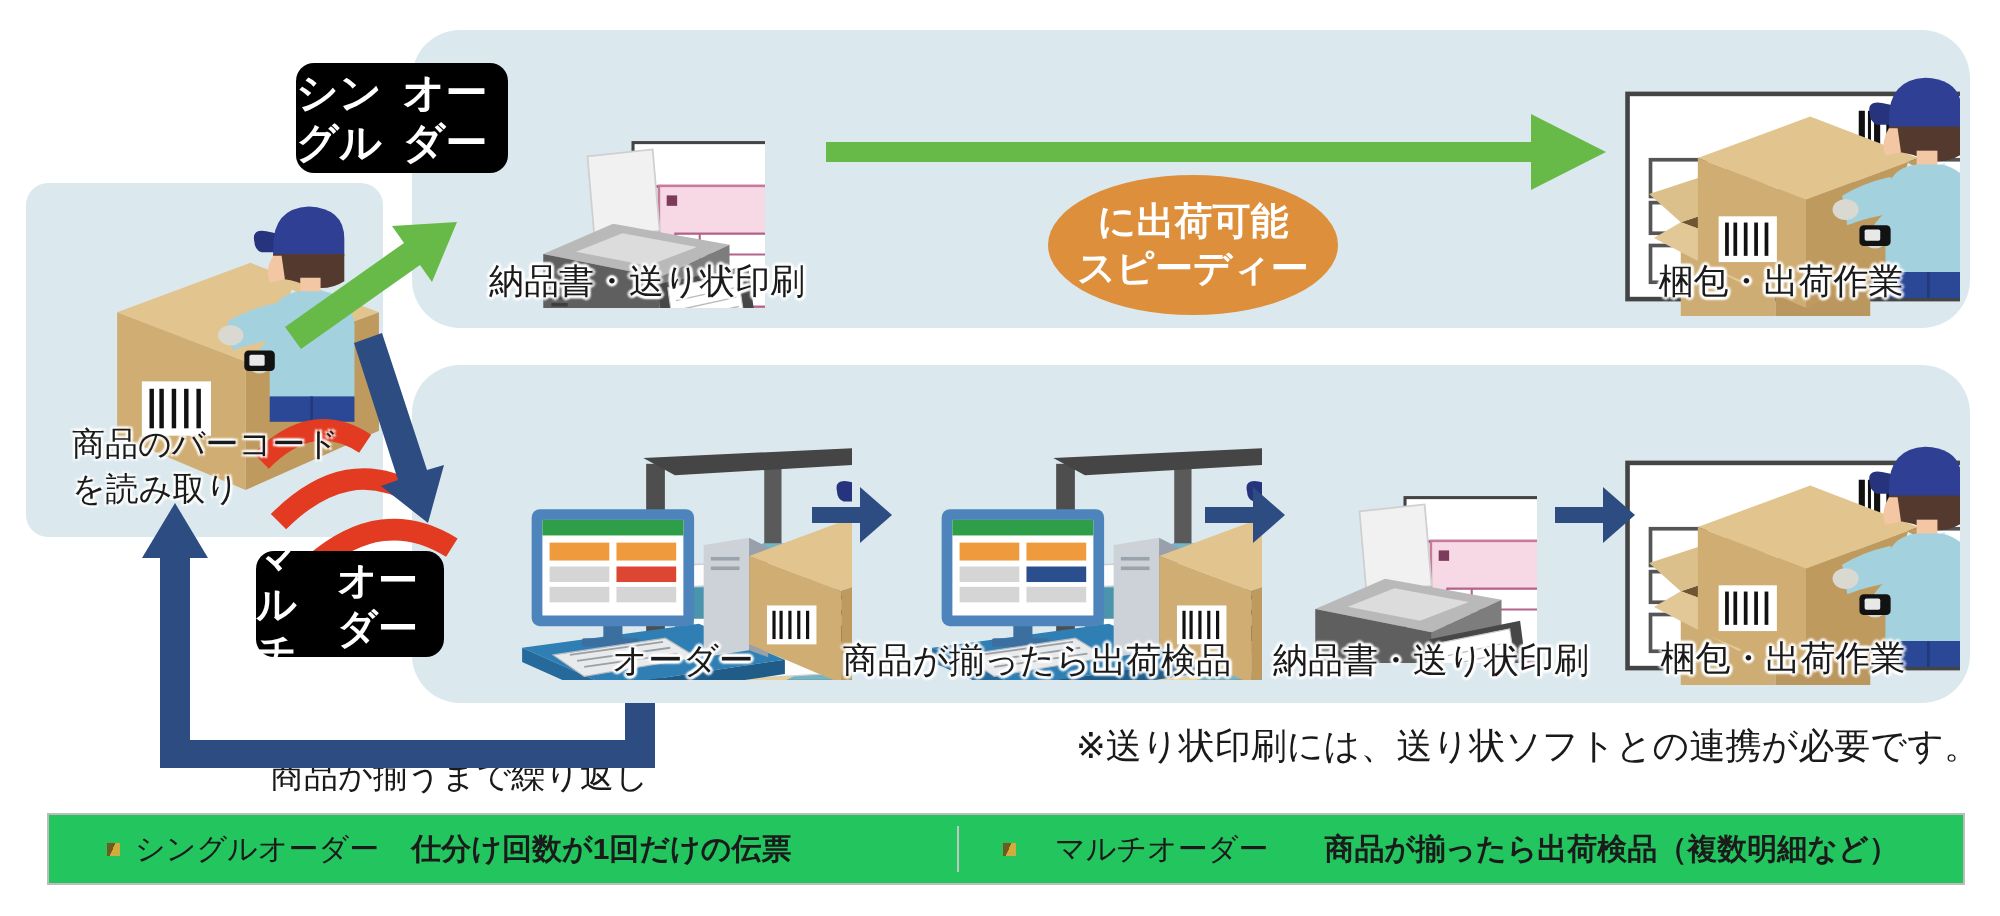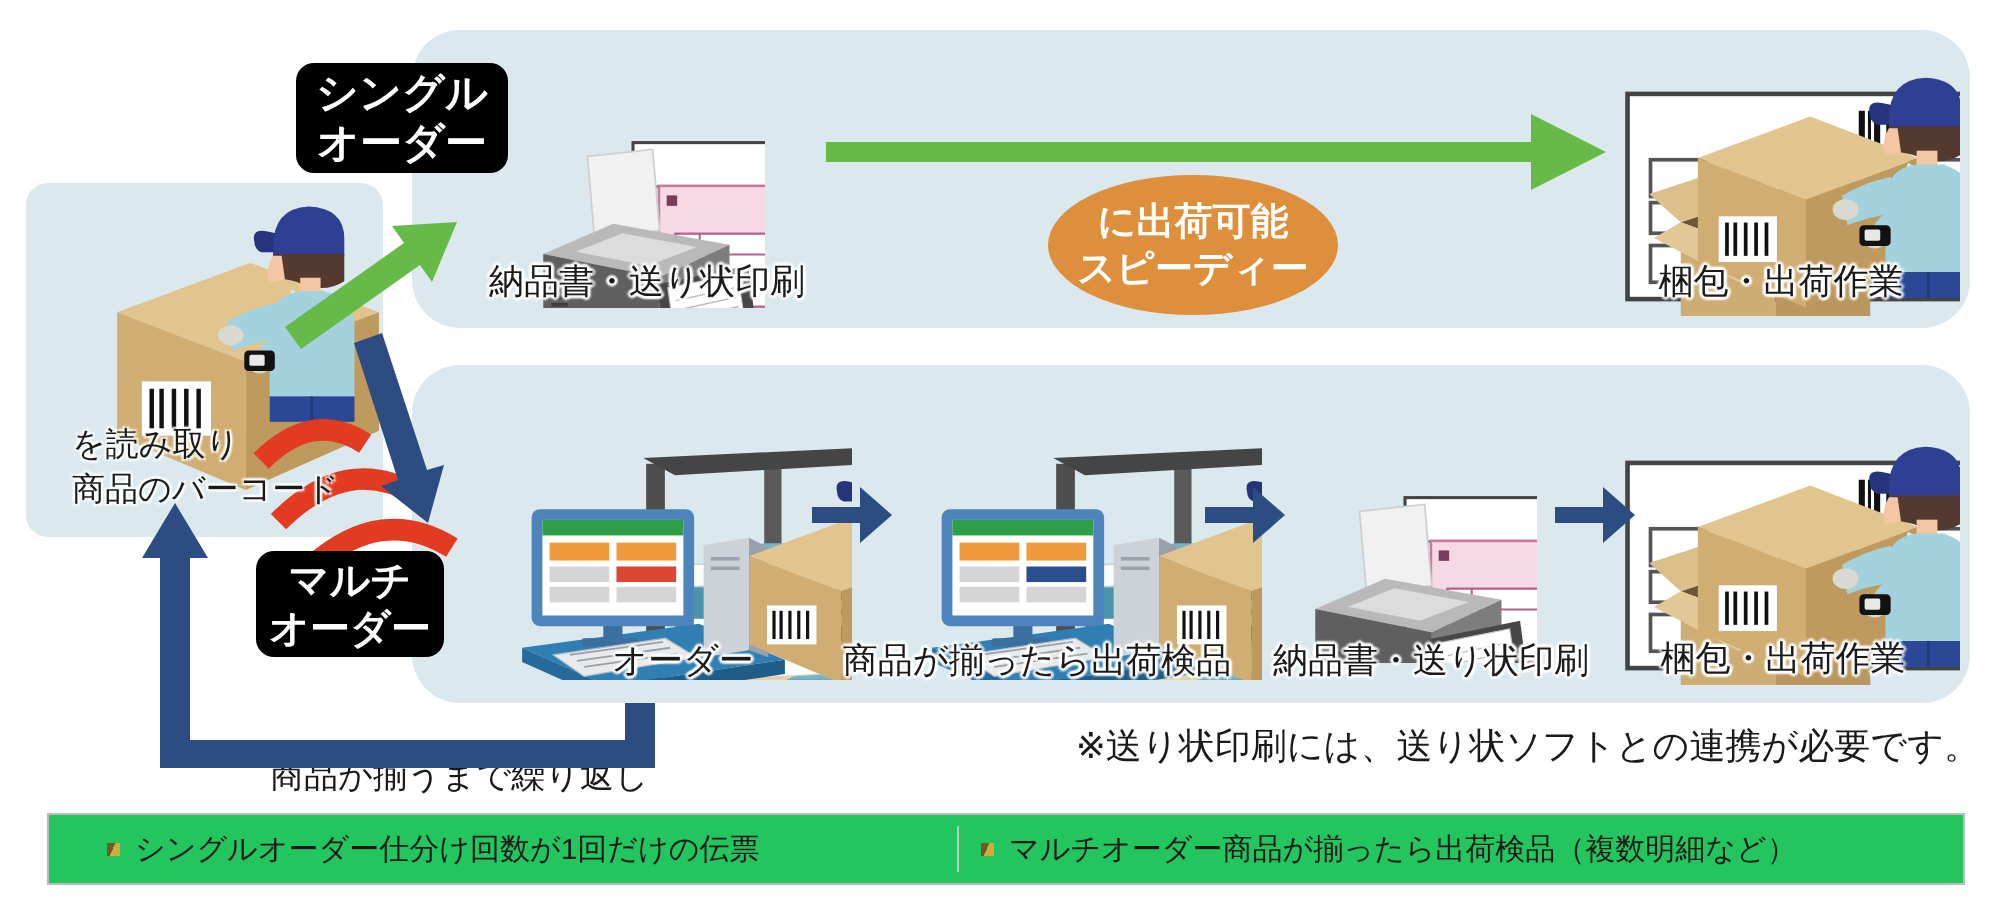--- a/index.html
+++ b/index.html
@@ -5,21 +5,21 @@
   html,body{margin:0;padding:0;background:#fff;}
   body{font-family:"Liberation Sans","DejaVu Sans",sans-serif;}
   #stage{position:relative;width:2000px;height:916px;background:#fff;overflow:hidden;}
 
   .band{position:absolute;background:var(--band_bg,#dbe9ee);border-radius:48px;}
   #band-single{left:412px;top:30px;width:1558px;height:298px;}
   #band-multi{left:412px;top:365px;width:1558px;height:338px;}
   #scan-box{position:absolute;left:26px;top:183px;width:357px;height:354px;background:var(--band_bg,#dbe9ee);border-radius:22px;}
 
   .badge{position:absolute;background:var(--badge_bg,#000);color:#fff;border-radius:18px;
-         display:flex;flex-direction:column;justify-content:center;align-items:center;
+         display:flex;flex-direction:row;justify-content:center;align-items:center;
          font-weight:bold;z-index:6;}
   #badge-single{left:296px;top:63px;width:212px;height:110px;font-size:42px;line-height:50px;}
   #badge-multi{left:256px;top:551px;width:188px;height:106px;font-size:40px;line-height:48px;}
 
   .step-label{position:absolute;transform:translateX(-50%);white-space:nowrap;
     font-size:35px;font-weight:400;color:#1a1a1a;z-index:5;
     text-shadow:-2px -2px 2px #fff,2px -2px 2px #fff,-2px 2px 2px #fff,2px 2px 2px #fff,0 -3px 2px #fff,0 3px 2px #fff,-3px 0 2px #fff,3px 0 2px #fff;}
 
   .scene{position:absolute;z-index:2;}
 
@@ -33,24 +33,24 @@
   #loop-label{position:absolute;left:270px;top:753px;width:340px;text-align:center;white-space:nowrap;
     font-size:34px;color:#1a1a1a;font-weight:500;}
   #note-text{position:absolute;left:1000px;top:722px;width:980px;text-align:right;white-space:nowrap;
     font-size:36px;color:#1a1a1a;}
 
   #legend{position:absolute;left:47px;top:813px;width:1918px;height:72px;background:#22c55e;
     border:2px solid #bcbcbc;box-sizing:border-box;display:flex;align-items:stretch;z-index:3;}
   .legend-item{display:flex;align-items:center;font-size:30px;color:#1b1b1b;}
   #legend-item-single{flex:0 0 908px;padding-left:58px;box-sizing:border-box;}
   #legend-divider{width:2px;height:46px;background:#c4c4c4;align-self:center;}
-  #legend-item-multi{flex:1;padding-left:22px;}
+  #legend-item-multi{flex:1;padding-left:44px;gap:24px;}
   .legend-bullet{width:13px;height:13px;margin-right:15px;flex:0 0 13px;
     background:linear-gradient(115deg,#6f5a22 45%,#d2ab3a 45%);}
-  .legend-desc{}
+  .legend-desc{margin-left:32px;font-weight:bold;}
 
   svg.abs{position:absolute;z-index:3;overflow:visible;}
   .green{fill:var(--arrow_green,#68ba48);}
   .navy{fill:var(--arrow_navy,#2d4d82);}
 </style>
 </head>
 <body>
 
 <svg width="0" height="0" style="position:absolute" aria-hidden="true">
   <defs>
@@ -244,22 +244,22 @@
   <div class="band" id="band-single"></div>
   <div class="band" id="band-multi"></div>
 
   <div id="scan-box">
     <svg class="abs" style="left:0;top:0;z-index:2" width="357" height="260" viewBox="0 0 357 260">
       <use href="#smallbox" transform="translate(50,65) scale(0.95)"></use>
       <use href="#worker" transform="translate(118,10) scale(0.88)"></use>
       <use href="#scanbeam" transform="translate(152,148)"></use>
     </svg>
     <div id="caption-scan">
+      <div>商品のバーコード</div>
       <div>を読み取り</div>
-      <div>商品のバーコード</div>
     </div>
   </div>
 
   <svg class="abs" style="left:140px;top:495px;z-index:1" width="530" height="310" viewBox="0 0 530 310">
     <rect class="navy" x="485" y="208" width="30" height="65"></rect>
     <rect class="navy" x="23" y="245" width="492" height="28"></rect>
     <rect class="navy" x="20" y="50" width="30" height="223"></rect>
     <polygon class="navy" points="35,8 68,63 2,63"></polygon>
   </svg>
 

